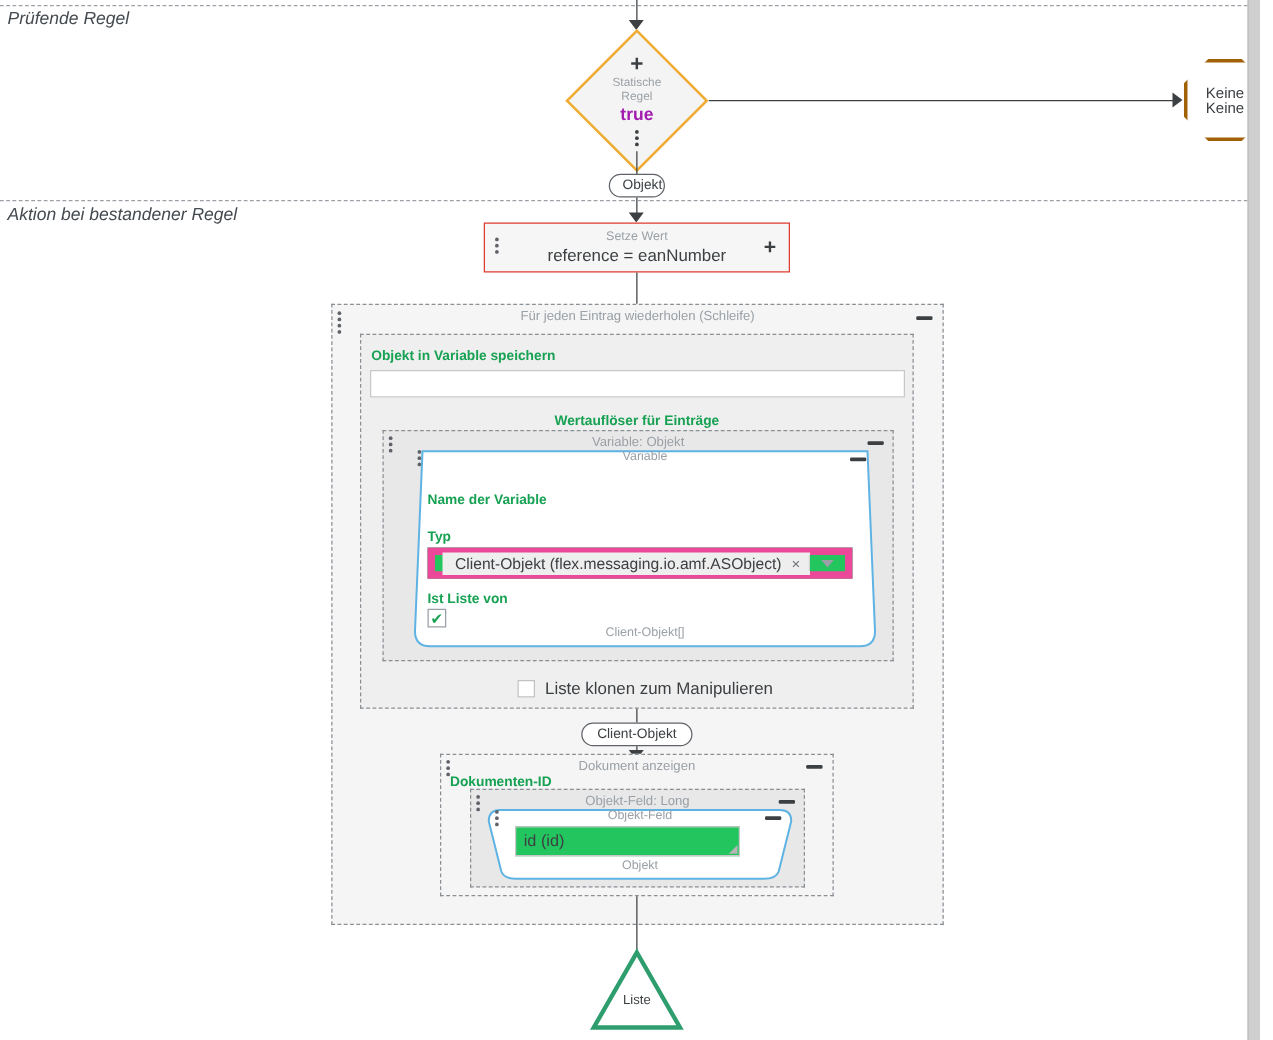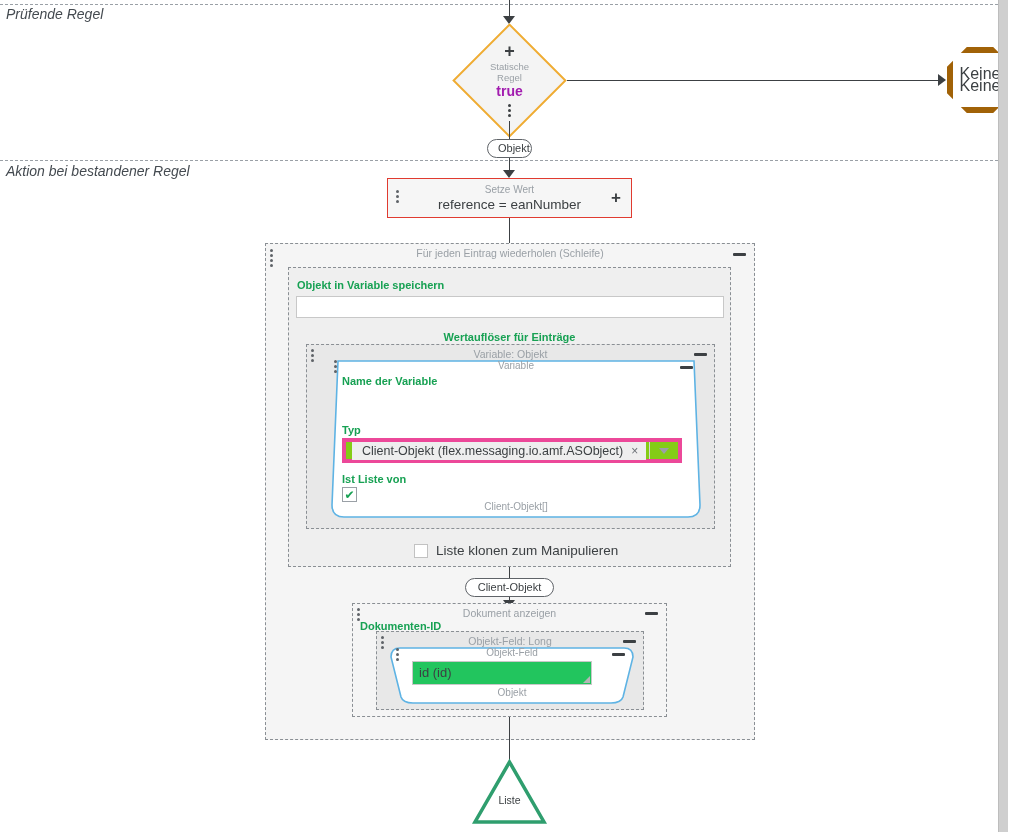--- a/index.html
+++ b/index.html
@@ -131,25 +131,25 @@
     display: flex; flex-direction: column; gap: 2px;
   }
   .grip i { display:block; width:3px; height:3px; border-radius:50%; background:#5f6368; }
 
   
   #octagon {
     position: absolute;
     left: 947px; top: 47px;
     width: 66px; height: 66px;
     background: #ffffff;
-    border: 6px solid #a16207;
+    border: 3px solid #a16207;
     clip-path: polygon(30% 0%, 70% 0%, 100% 30%, 100% 70%, 70% 100%, 30% 100%, 0% 70%, 0% 30%);
     display: flex; align-items: center; justify-content: center;
     text-align: center;
-    font-size: 16px; color: #3c4043; line-height: 12px;
+    font-size: 12px; color: #3c4043; line-height: 12px;
   }
   #octagon-inner{
     position:absolute; inset:0; display:flex; align-items:center; justify-content:center;
   }
 
   
   #setzewert {
     position: absolute;
     left: 387px; top: 178px;
     width: 245px; height: 40px;
@@ -211,22 +211,22 @@
     border-bottom: 7px solid #b6b6b6;
   }
   .resize-bl {
     position: absolute; left: 1px; bottom: 1px;
     width: 8px; height: 8px; background: #d4d4d4;
   }
 
   
   .combo {
     position: absolute;
-    background: #84cc16;
-    border: 4px solid #ec4899;
+    background: #22c55e;
+    border: 6px solid #ec4899;
     display: flex; align-items: center; text-align: center;
   }
   .combo-chip {
     margin: 3px 0 3px 6px;
     background: #eeeeee;
     padding: 2px 8px 2px 10px;
     font-size: 12.5px;
     color: #3c4043;
     display: flex; align-items: center; gap: 8px;
     white-space: nowrap;
@@ -373,21 +373,21 @@
         <path d="M 12 6 L 368 6 L 374 150 Q 374 162 362 162 L 18 162 Q 6 162 6 150 Z" fill="#ffffff" stroke="#5eb3e4" stroke-width="1.6"></path>
       </svg>
       <div class="grip" style="left:8px; top:5px;">
         <i></i>
           <i></i>
           <i></i>
       </div>
       <div class="tz-label" style="top:5px;">Variable</div>
       <div class="minus-btn" style="right:13px; top:11px;"></div>
 
-      <div class="green-label" style="left:16px; top:20px;">Name der Variable</div>
+      <div class="green-label" style="left:16px; top:39px;">Name der Variable</div>
 
       <div class="green-label" style="left:16px; top:69px;">Typ</div>
       <div class="combo" style="left:16px; top:83px; width:340px; height:25px;">
         <span class="combo-chip">
           <span>Client-Objekt (flex.messaging.io.amf.ASObject)</span>
           <span class="chip-x">×</span>
         </span>
         <span class="combo-arrow-sep"></span>
         <span class="combo-caret"></span>
       </div>

